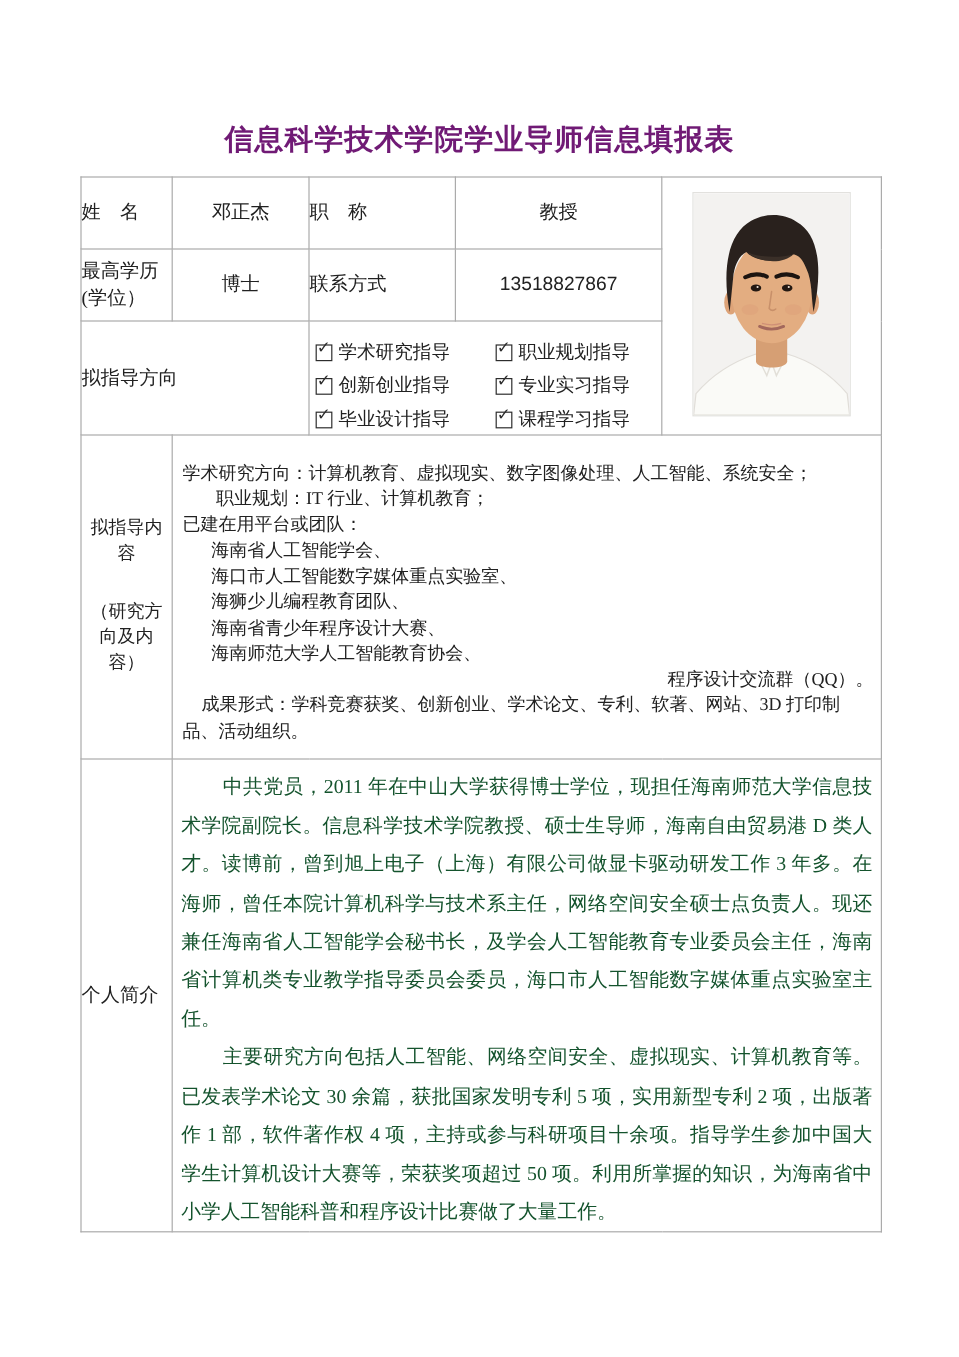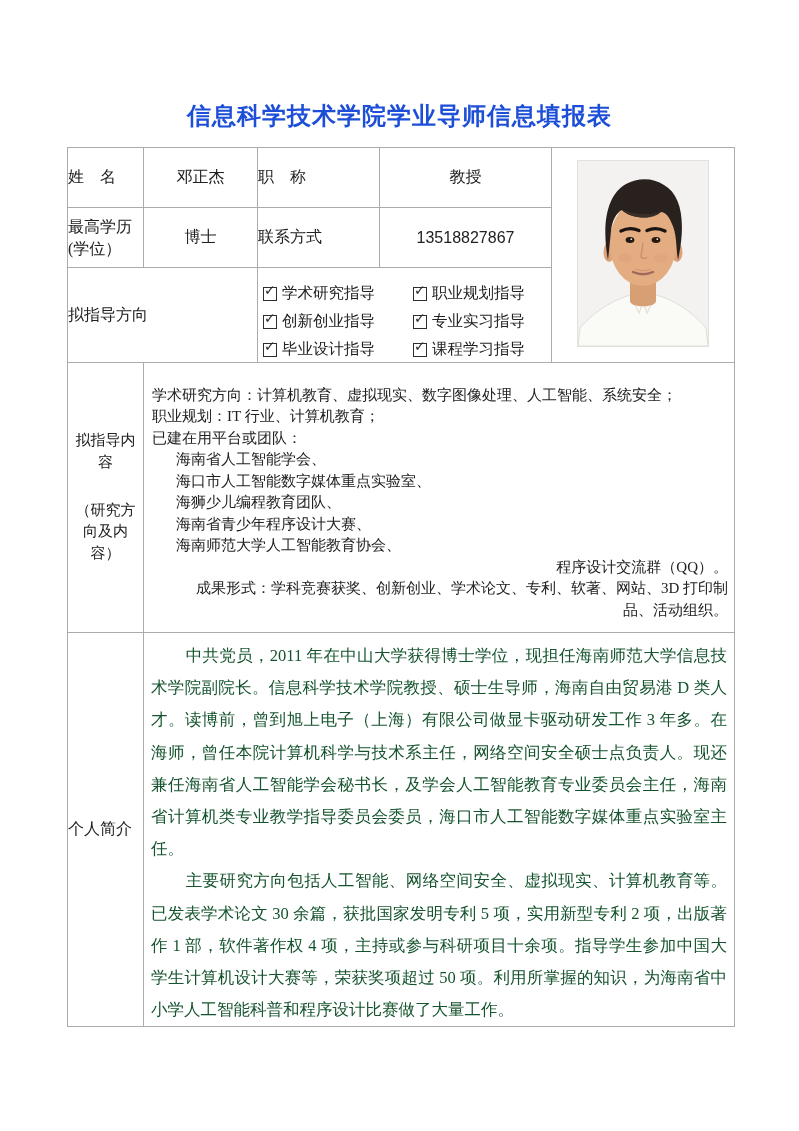--- a/index.html
+++ b/index.html
@@ -8,21 +8,21 @@
     width:799px;height:1131px;
     background:#ffffff;
     overflow:hidden;
     font-family:"Liberation Serif","DejaVu Serif",serif;
     color:#212121;
   }
   .doc-title{
     position:absolute;top:100px;left:0;width:799px;
     text-align:center;
     font-family:"Liberation Sans","DejaVu Sans",sans-serif;
-    font-weight:700;font-size:24px;letter-spacing:1px;color:#1d4ed8;
+    font-weight:700;font-size:24px;letter-spacing:1px;color:#701a75;
   }
   table.form{
     position:absolute;left:67px;top:147px;
     border-collapse:collapse;table-layout:fixed;
     width:667px;
   }
   table.form td{
     border:1px solid #ababab;
     padding:0;
     vertical-align:middle;
@@ -186,29 +186,29 @@
     <tr style="height:270px">
       <td>
         <div class="content-label">
           <div>拟指导内容</div>
           <div class="sub">（研究方向及内容）</div>
         </div>
       </td>
       <td class="content-cell" colspan="4">
         <div class="content-lines">
               <div class="cline" style="text-indent: 0px;">学术研究方向：计算机教育、虚拟现实、数字图像处理、人工智能、系统安全；</div>
-              <div class="cline" style="text-indent: 0px;">职业规划：IT 行业、计算机教育；</div>
+              <div class="cline" style="text-indent: 0px; margin-left: 28px;">职业规划：IT 行业、计算机教育；</div>
               <div class="cline" style="text-indent: 0px;">已建在用平台或团队：</div>
               <div class="cline" style="text-indent: 24px;">海南省人工智能学会、</div>
               <div class="cline" style="text-indent: 24px;">海口市人工智能数字媒体重点实验室、</div>
               <div class="cline" style="text-indent: 24px;">海狮少儿编程教育团队、</div>
               <div class="cline" style="text-indent: 24px;">海南省青少年程序设计大赛、</div>
               <div class="cline" style="text-indent: 24px;">海南师范大学人工智能教育协会、</div>
               <div class="cline" style="text-indent: 24px; text-align: right;">程序设计交流群（QQ）。</div>
-              <div class="cline" style="text-indent: 16px; text-align: right;">成果形式：学科竞赛获奖、创新创业、学术论文、专利、软著、网站、3D 打印制品、活动组织。</div>
+              <div class="cline" style="text-indent: 16px;">成果形式：学科竞赛获奖、创新创业、学术论文、专利、软著、网站、3D 打印制品、活动组织。</div>
             </div>
       </td>
     </tr>
     <tr style="height:358px">
       <td class="lbl">个人简介</td>
       <td class="bio-cell" colspan="4">
         <div class="bio-wrap">
               <p>中共党员，2011 年在中山大学获得博士学位，现担任海南师范大学信息技术学院副院长。信息科学技术学院教授、硕士生导师，海南自由贸易港 D 类人才。读博前，曾到旭上电子（上海）有限公司做显卡驱动研发工作 3 年多。在海师，曾任本院计算机科学与技术系主任，网络空间安全硕士点负责人。现还兼任海南省人工智能学会秘书长，及学会人工智能教育专业委员会主任，海南省计算机类专业教学指导委员会委员，海口市人工智能数字媒体重点实验室主任。</p>
               <p>主要研究方向包括人工智能、网络空间安全、虚拟现实、计算机教育等。已发表学术论文 30 余篇，获批国家发明专利 5 项，实用新型专利 2 项，出版著作 1 部，软件著作权 4 项，主持或参与科研项目十余项。指导学生参加中国大学生计算机设计大赛等，荣获奖项超过 50 项。利用所掌握的知识，为海南省中小学人工智能科普和程序设计比赛做了大量工作。</p>
             </div>

